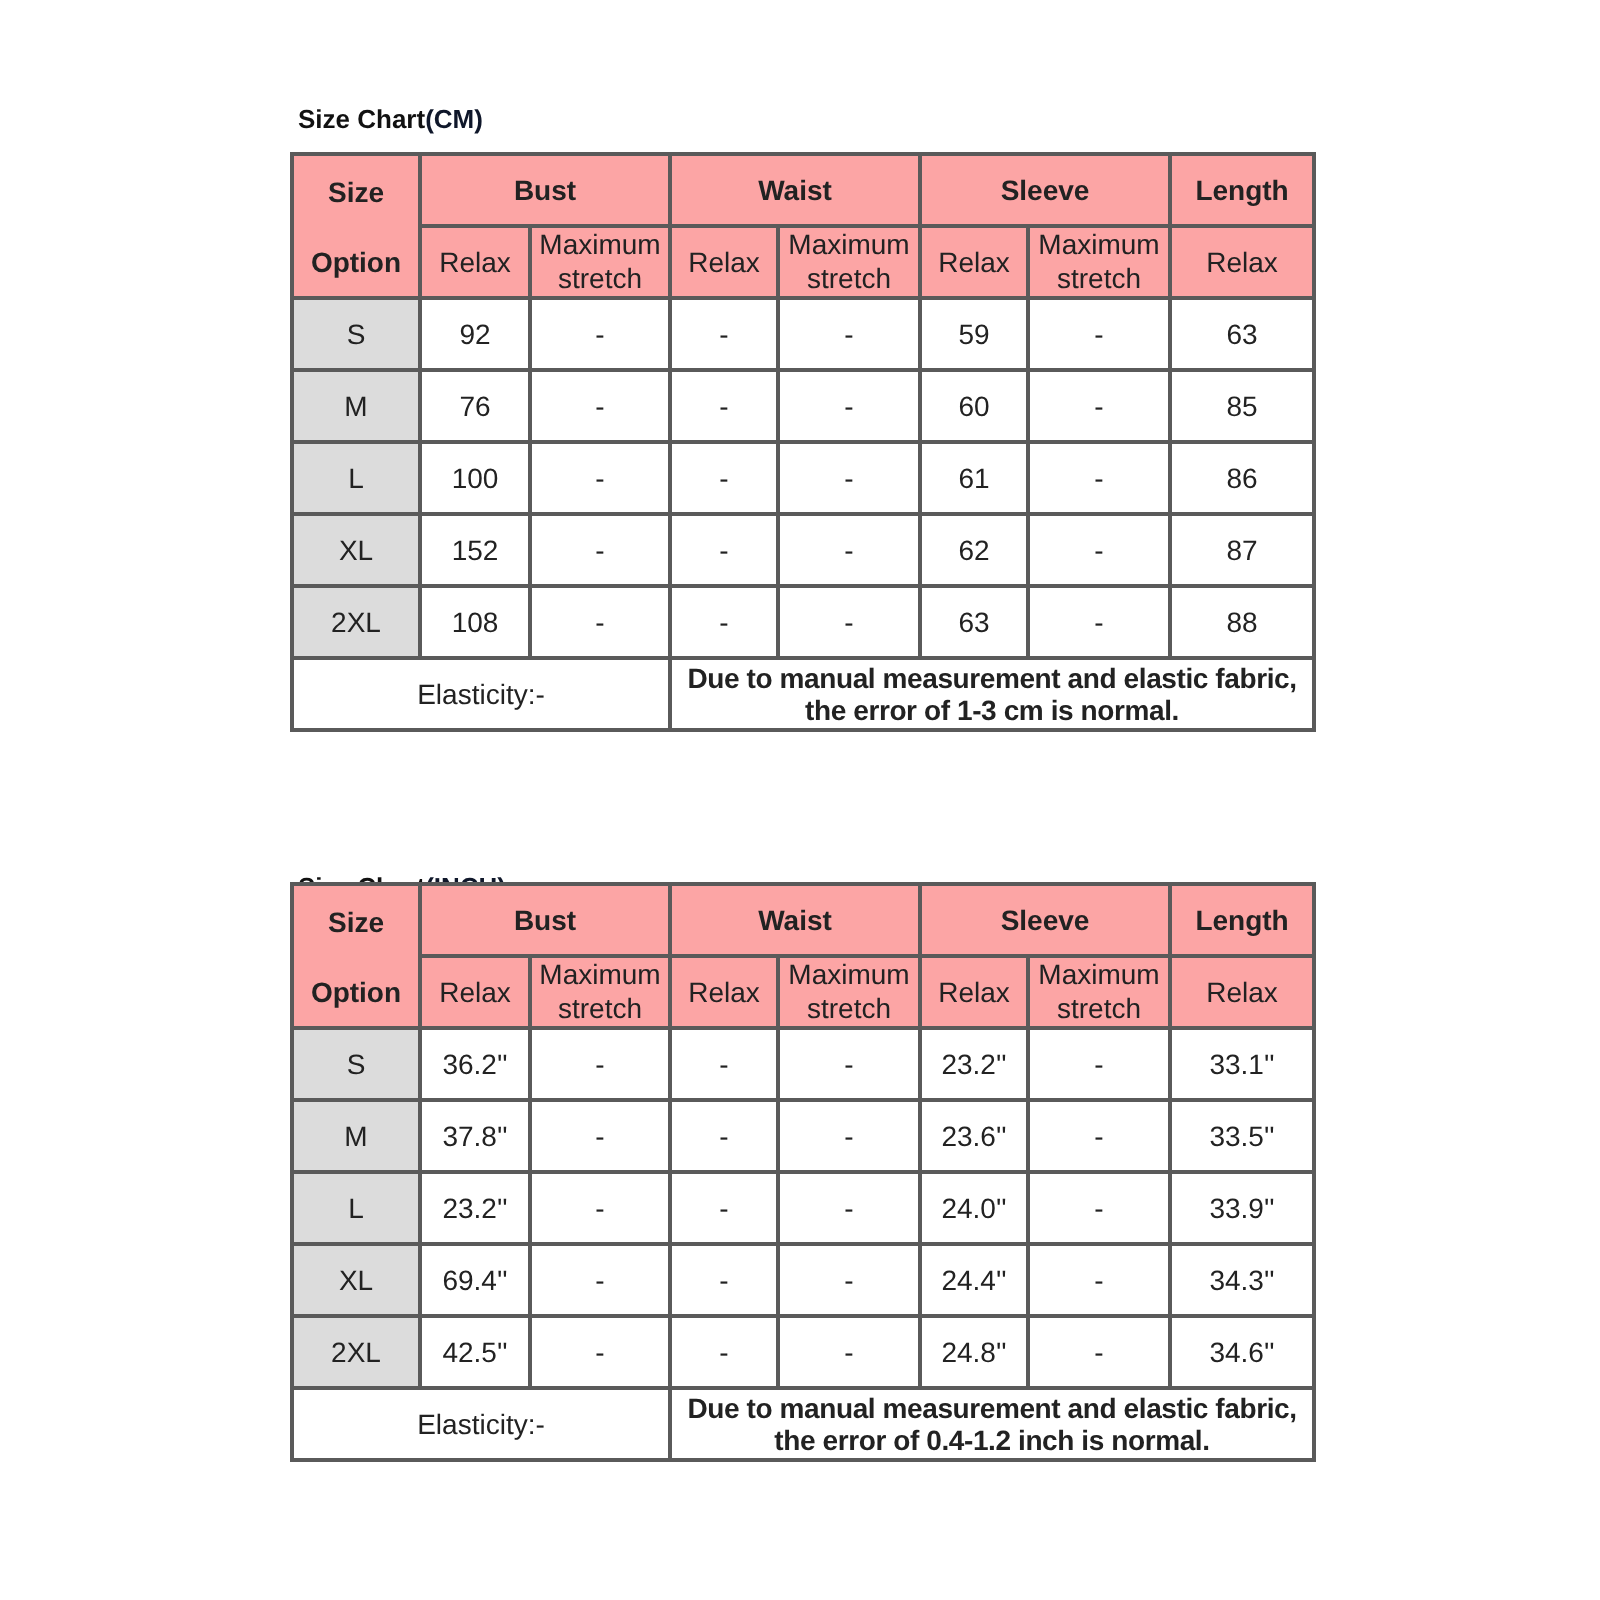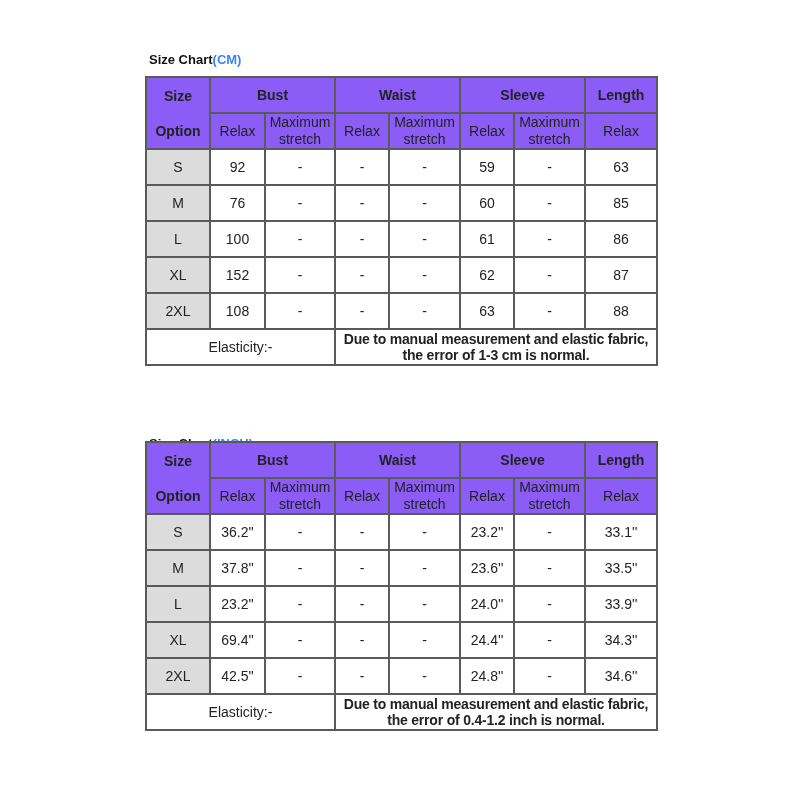--- a/index.html
+++ b/index.html
@@ -1,24 +1,24 @@
 <!DOCTYPE html>
 <html><head>
 <meta charset="utf-8">
 <style>
   html, body { margin: 0; padding: 0; background: #ffffff; }
   body { width: 800px; height: 800px; position: relative; overflow: hidden;
          font-family: "Liberation Sans", sans-serif; color: #222; }
   .chart-title { position: absolute; left: 149px; font-size: 13px; font-weight: bold; color: #111; }
-  .chart-title .unit { color: #3b82f6; }
+  .chart-title .unit { color: #0f172a; }
   table.size-table { position: absolute; left: 145px; border-collapse: collapse;
     table-layout: fixed; width: 511px; }
   table.size-table td { border: 2px solid #5a5a5a; text-align: center; vertical-align: middle;
     padding: 0; font-size: 14px; color: #222; overflow: hidden; }
-  td.hdr { background: #8b5cf6; }
+  td.hdr { background: #fca5a5; }
   td.hdr-main { font-weight: bold; font-size: 15px; }
   td.hdr-sub { font-size: 14px; line-height: 17px; }
   td.size-cell { background: #dcdcdc; font-size: 15px; }
   td.note { font-size: 8px; letter-spacing: -0.2px; font-weight: bold; }
   td.elastic { font-size: 14px; }
   tr.r-head1 td { height: 34px; }
   tr.r-head2 td { height: 34px; }
   tr.r-data td { height: 34px; }
   tr.r-foot td { height: 34px; }
 </style>

